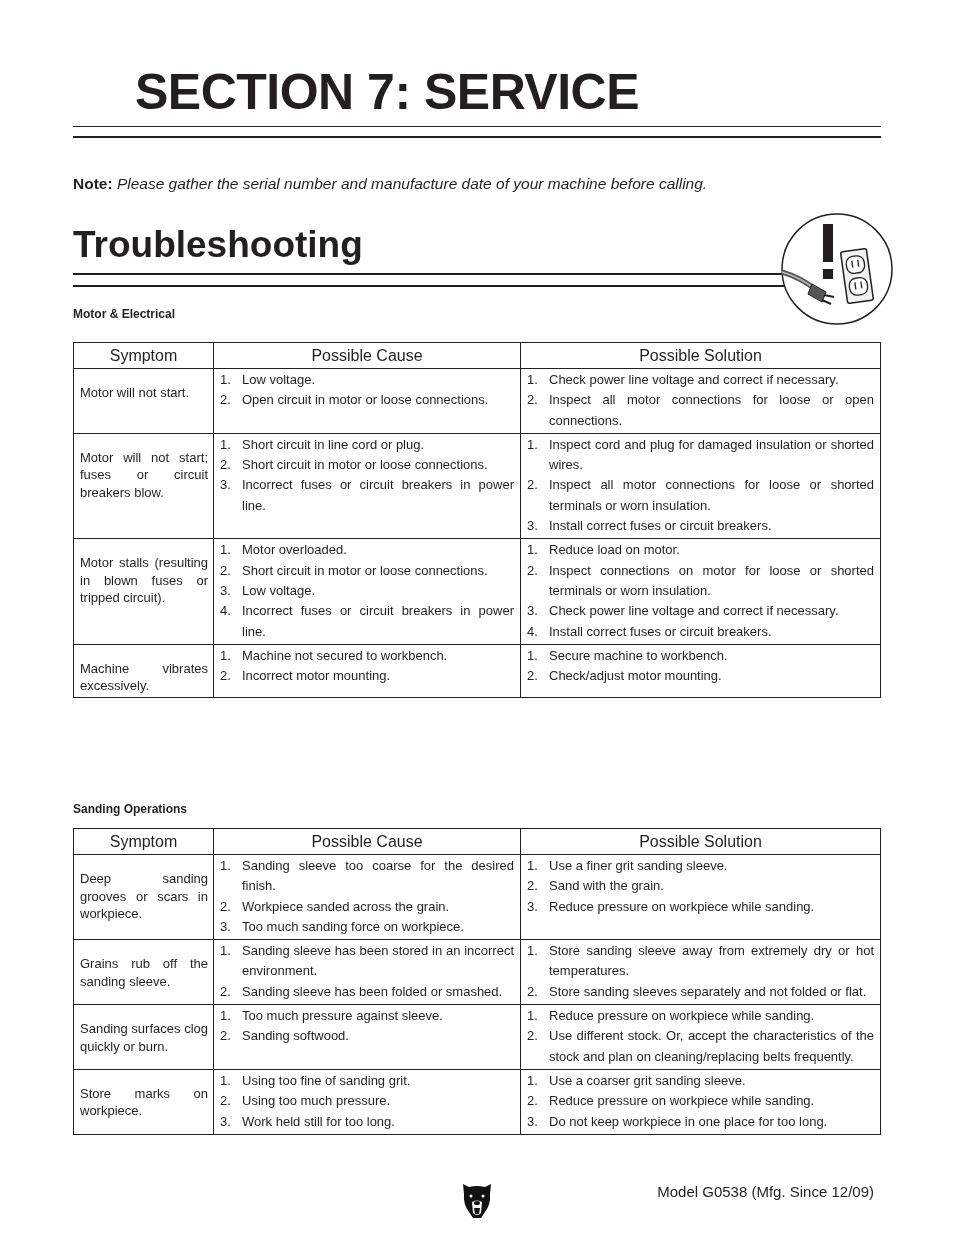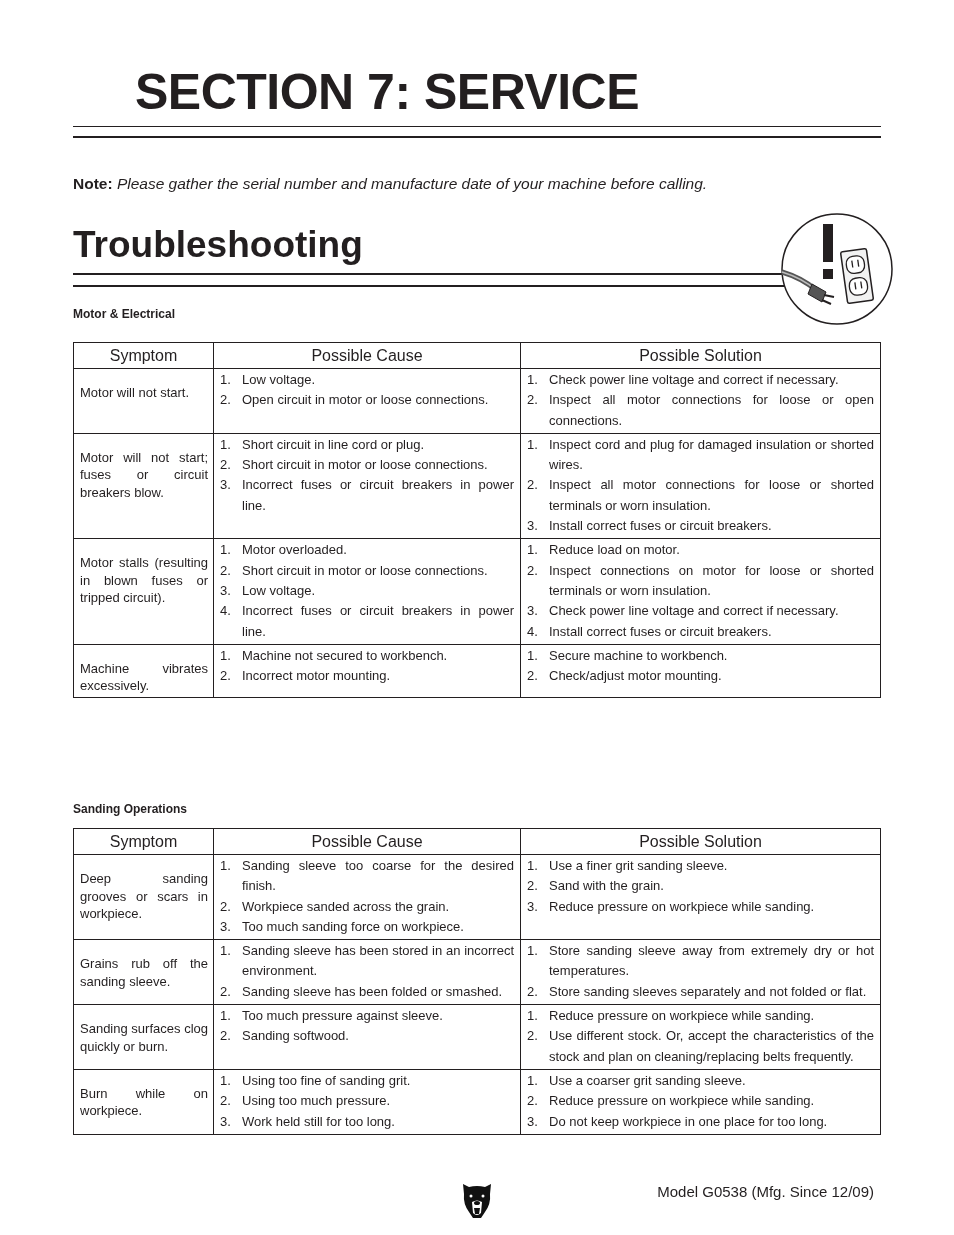--- a/index.html
+++ b/index.html
@@ -212,21 +212,21 @@
           </ol>
         </td>
         <td>
           <ol class="items">
             <li><span class="num">1.</span><span>Reduce pressure on workpiece while sanding.</span></li>
             <li><span class="num">2.</span><span>Use different stock. Or, accept the characteristics of the stock and plan on cleaning/replacing belts frequently.</span></li>
           </ol>
         </td>
       </tr>
       <tr>
-        <td class="sym">Burn while on workpiece.</td>
+        <td class="sym">Store marks on workpiece.</td>
         <td>
           <ol class="items">
             <li><span class="num">1.</span><span>Using too fine of sanding grit.</span></li>
             <li><span class="num">2.</span><span>Using too much pressure.</span></li>
             <li><span class="num">3.</span><span>Work held still for too long.</span></li>
           </ol>
         </td>
         <td>
           <ol class="items">
             <li><span class="num">1.</span><span>Use a coarser grit sanding sleeve.</span></li>

